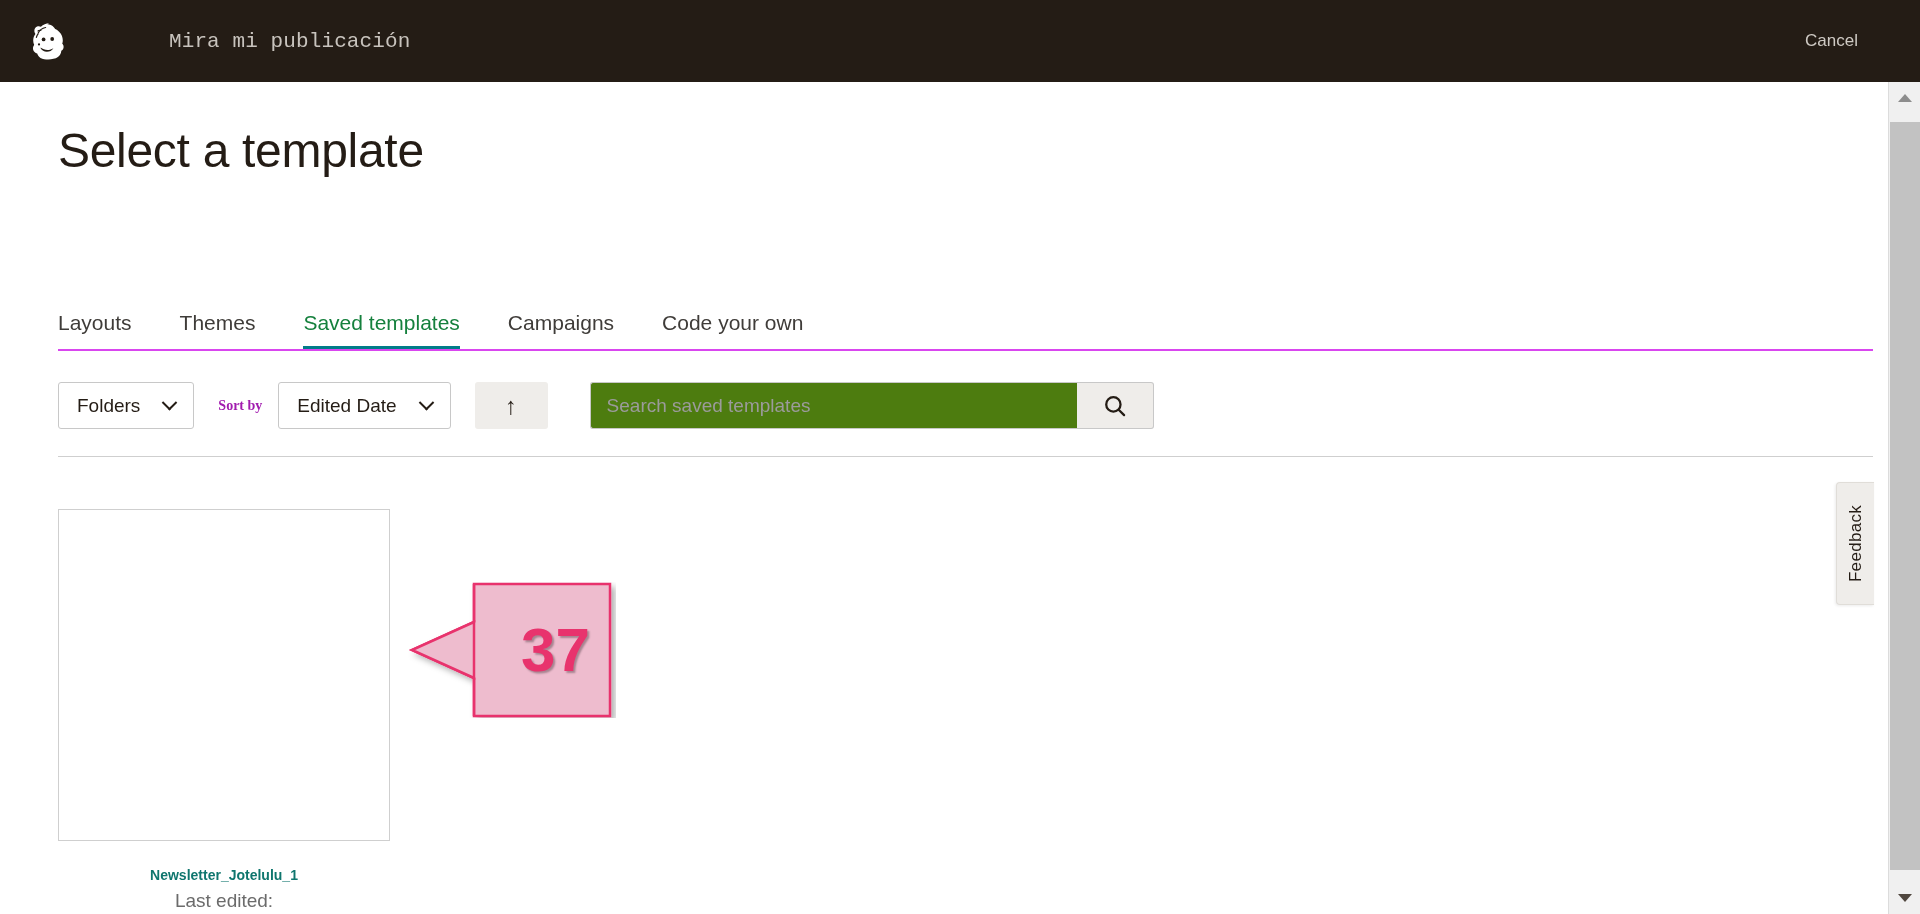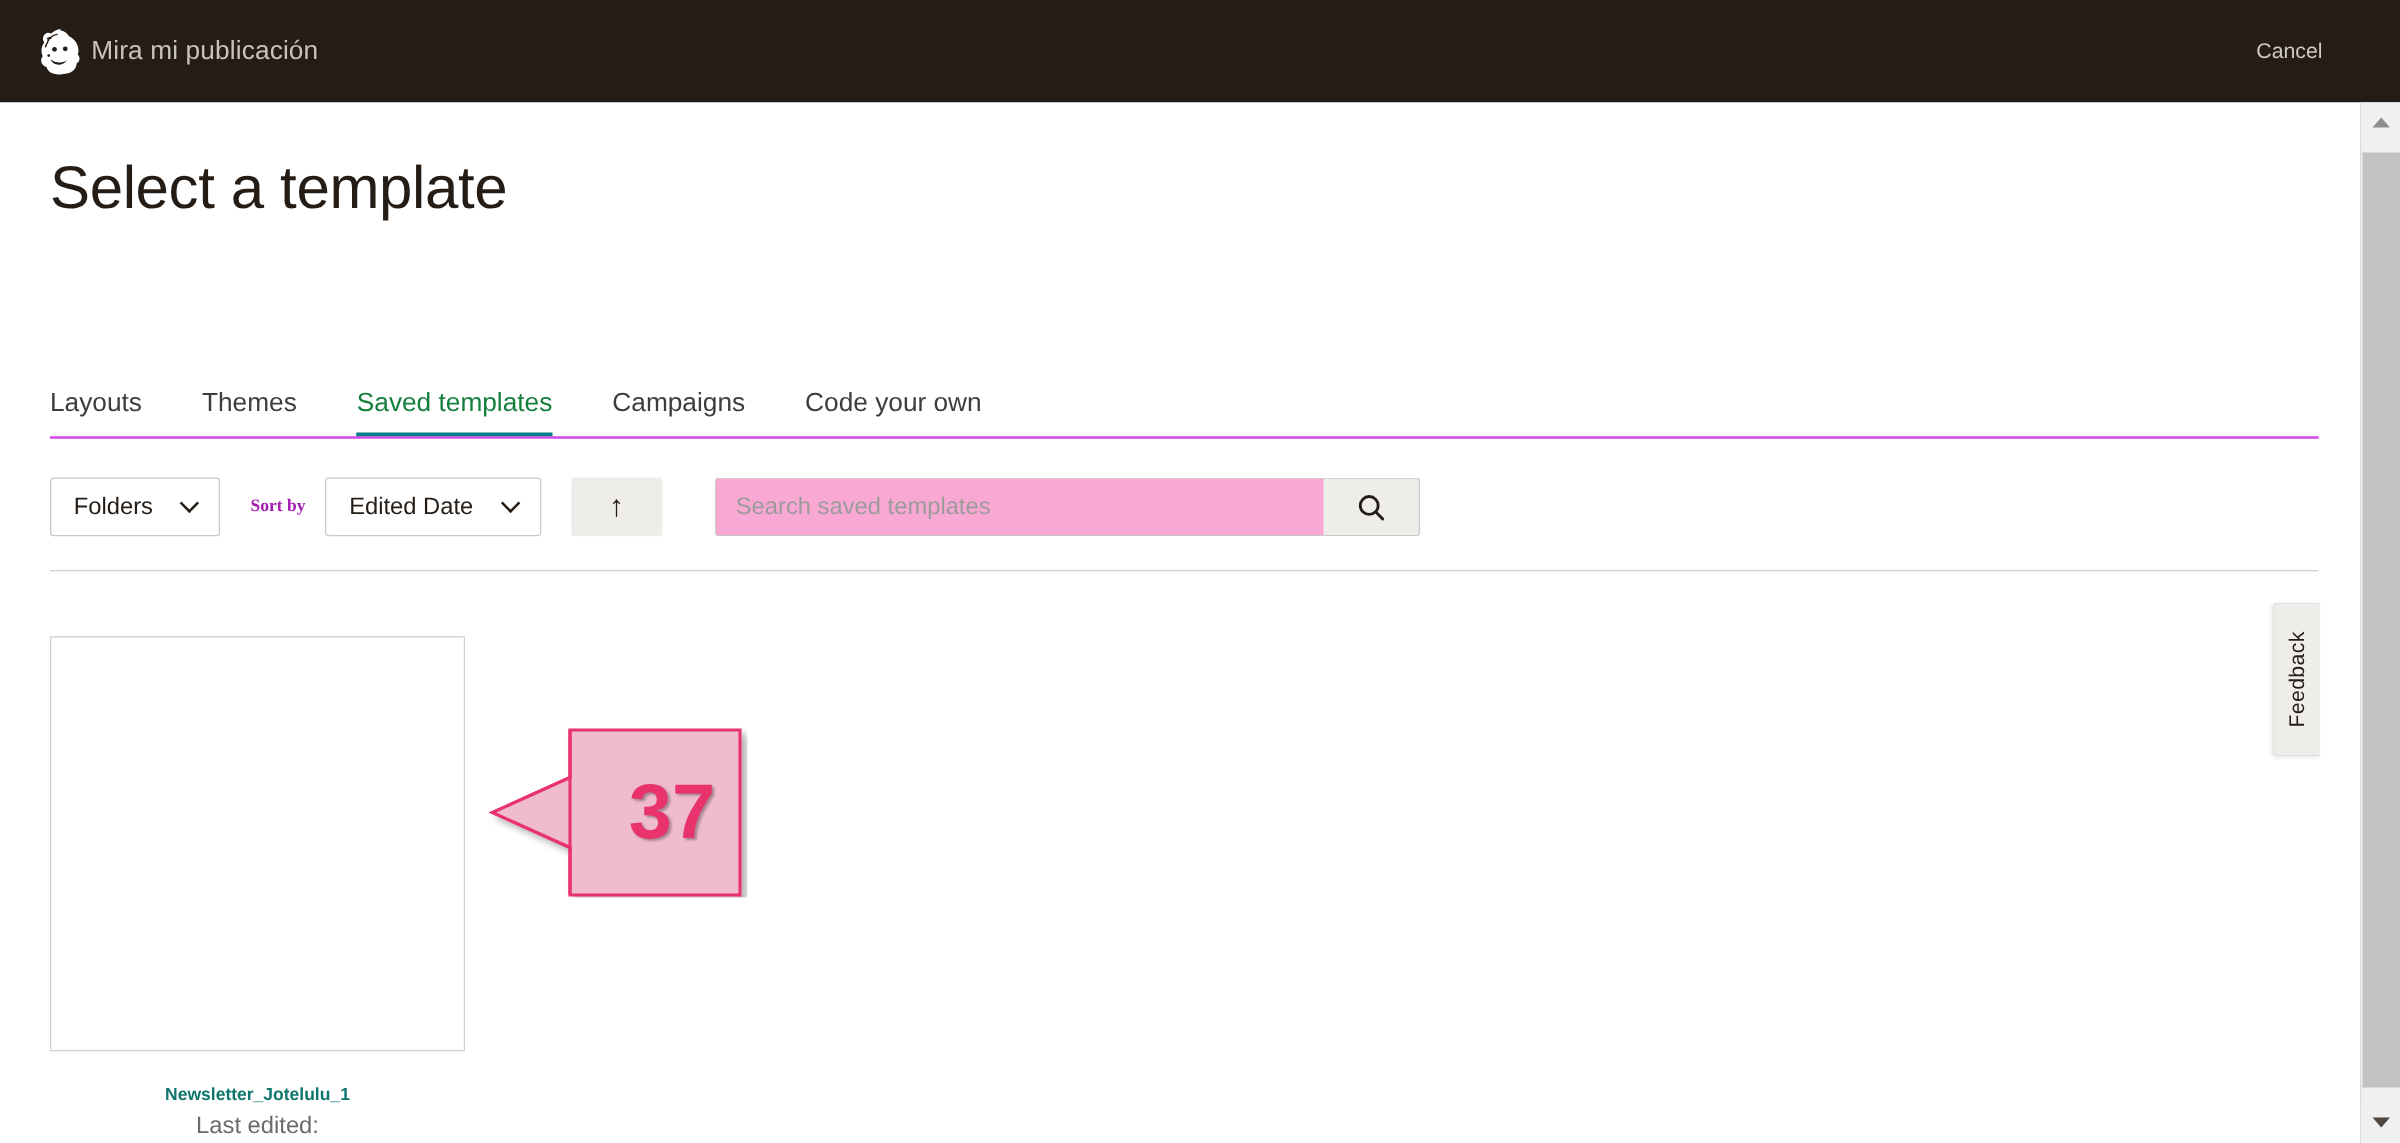--- a/index.html
+++ b/index.html
@@ -29,45 +29,47 @@
     height: 48px;
     margin-left: 25px;
     flex: 0 0 auto;
     display: flex;
     align-items: center;
     justify-content: center;
   }
   .logo-wrap svg { display: block; }
 
   .topbar-title {
+    margin-left: 96px;
     color: #c8c3bd;
     font-size: 21px;
     letter-spacing: .1px;
     font-weight: 400;
     white-space: nowrap;
+    font-family: Liberation Mono, monospace;
   }
 
   .cancel-btn {
     position: absolute;
     right: 60px;
     top: 50%;
     transform: translateY(-50%);
     color: #cfcac4;
     font-size: 17px;
     background: none;
     border: none;
     cursor: pointer;
     font-family: inherit;
     padding: 4px 2px;
   }
 
   
   .page {
     position: absolute;
-    top: 82px; left: 0;
+    top: 82px; left: 18px;
     width: 1888px;
     height: 832px;
     background: #ffffff;
   }
 
   .page-title {
     position: absolute;
     left: 40px;
     top: 45px;
     font-size: 48px;
@@ -180,21 +182,21 @@
   .search-input {
     width: 487px;
     height: 47px;
     border: 1px solid #c8c8c8;
     border-right: none;
     border-radius: 3px 0 0 3px;
     padding: 0 16px;
     font-size: 19px;
     color: #241c15;
     font-family: inherit;
-    background: #f9a8d4;
+    background: #4d7c0f;
     outline: none;
   }
   .search-input::placeholder { color: #9b9b9b; }
   .search-btn {
     width: 77px;
     height: 47px;
     background: #efedea;
     border: 1px solid #c8c8c8;
     border-left: none;
     border-radius: 0 3px 3px 0;

